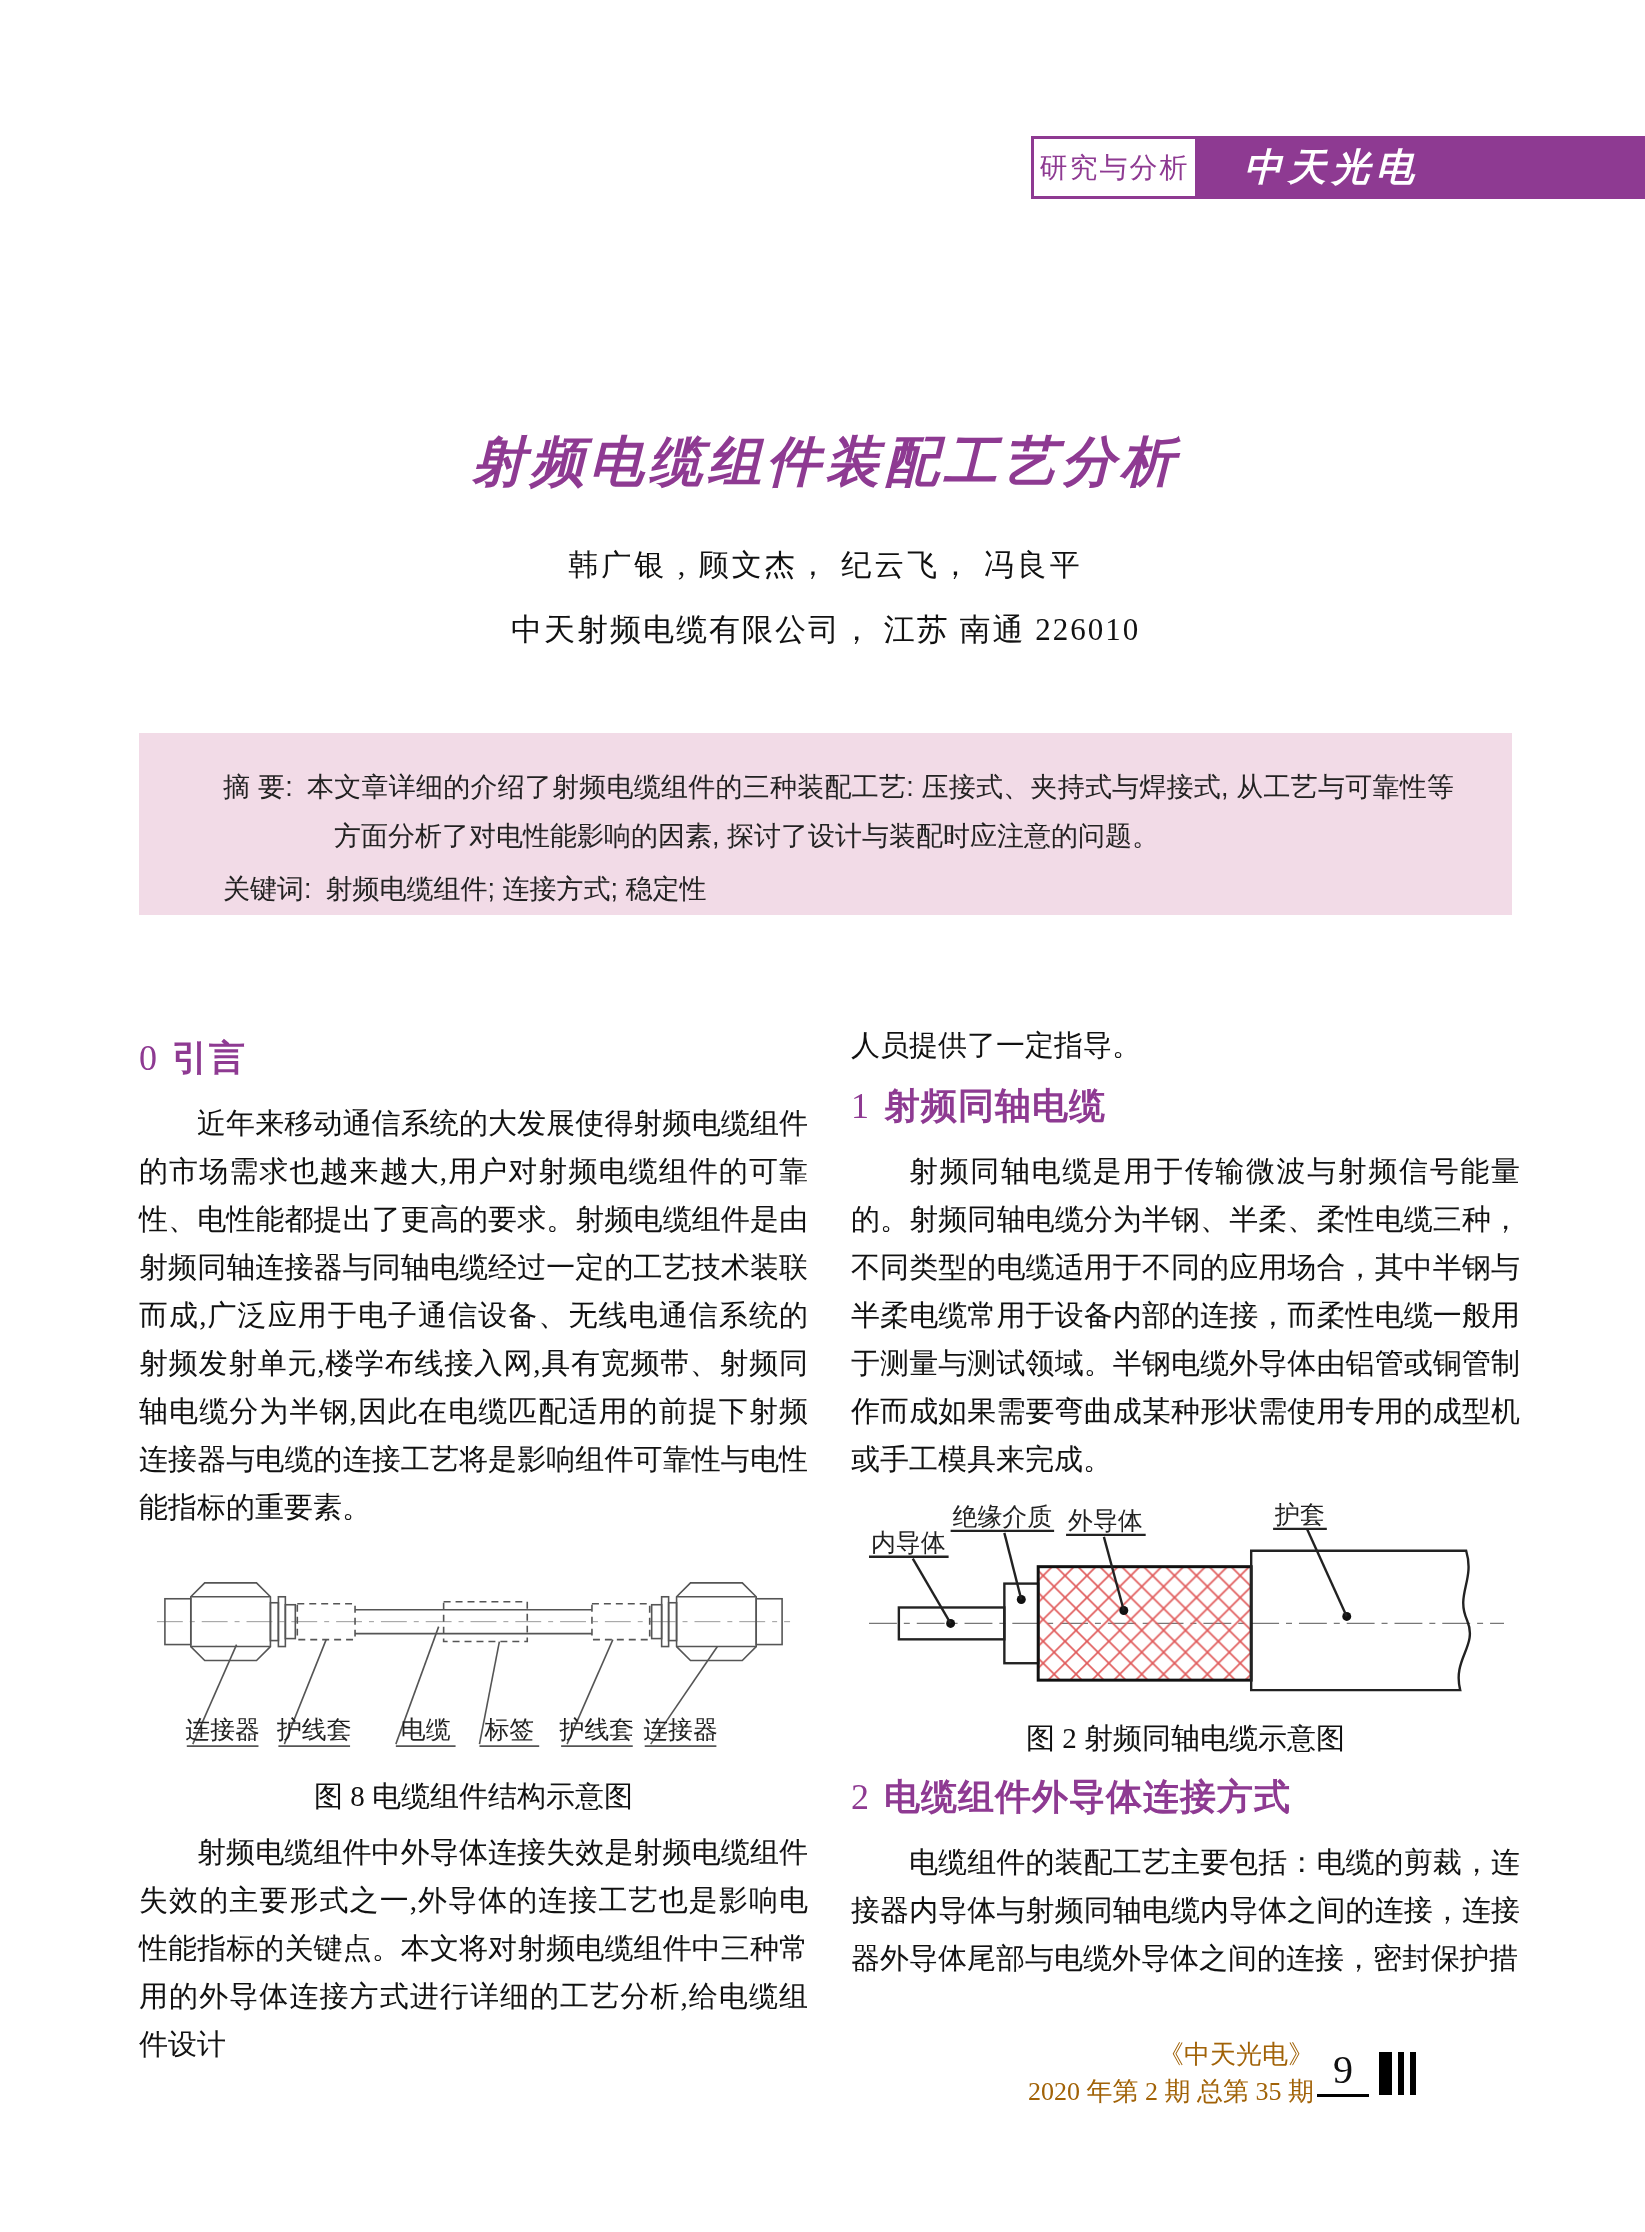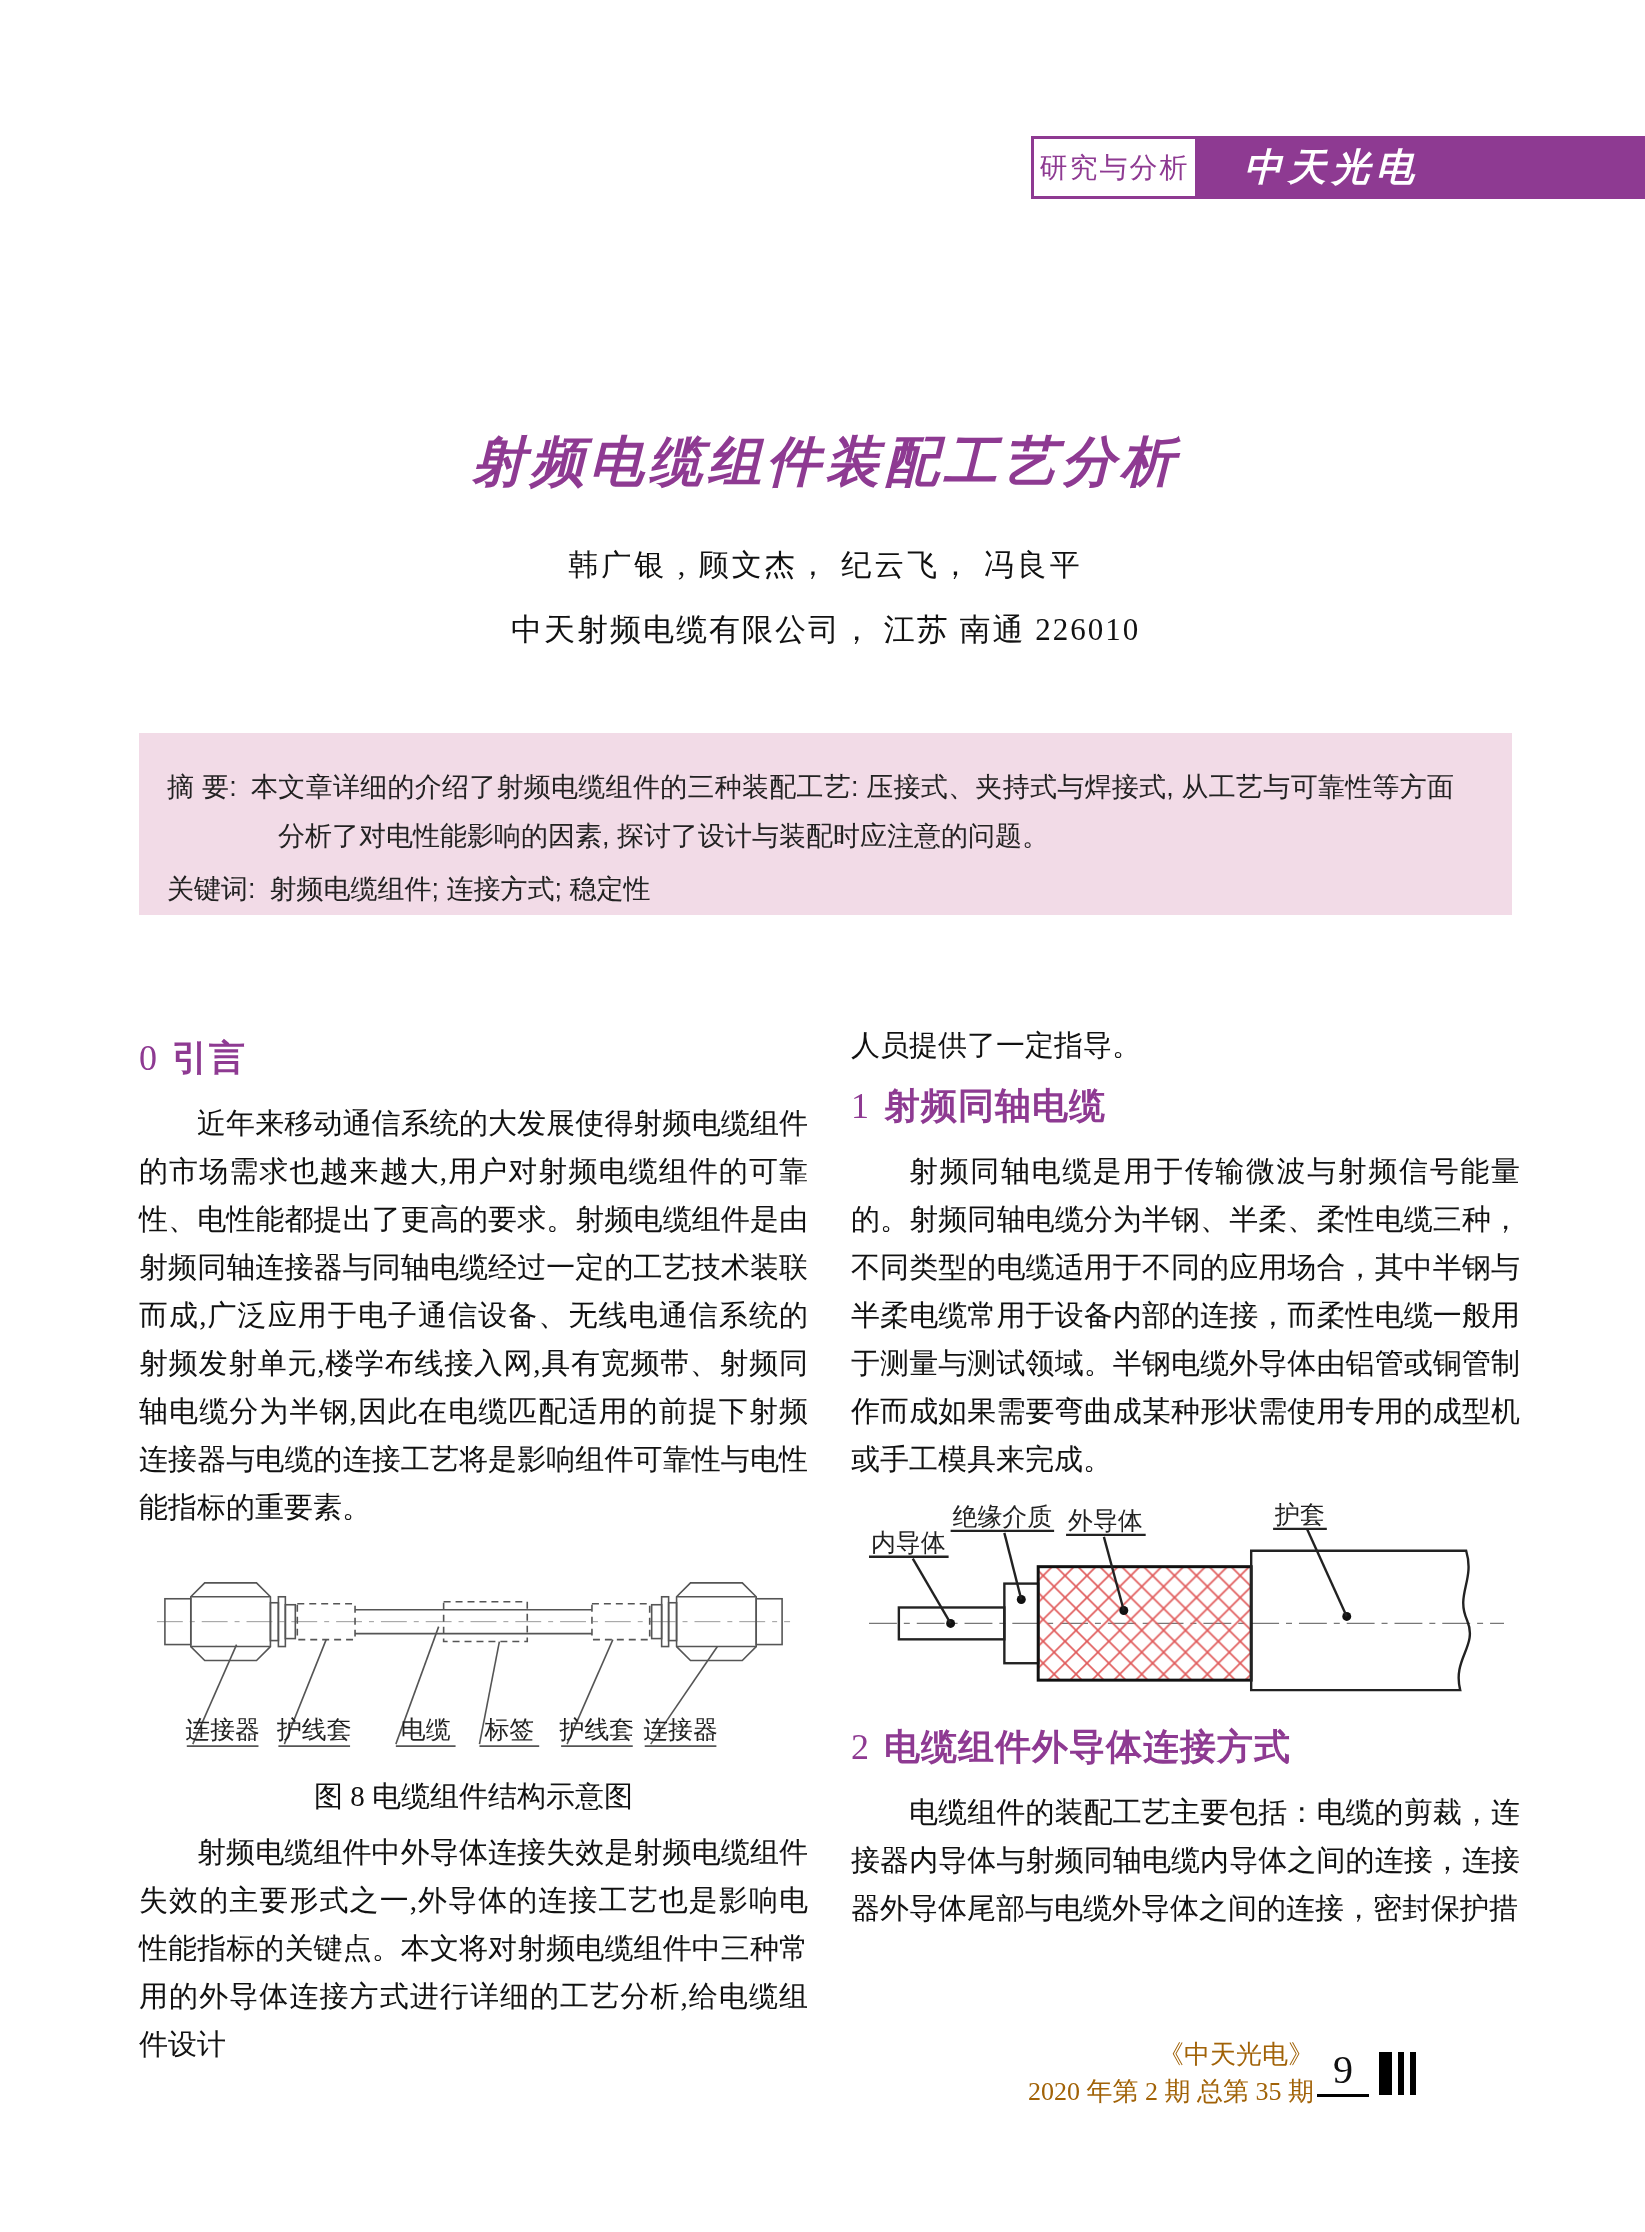--- a/index.html
+++ b/index.html
@@ -18,21 +18,21 @@
   
   .title{position:absolute;left:139px;width:1373px;top:426px;text-align:center;
          font-size:54px;font-weight:bold;color:var(--accent);letter-spacing:5px;font-style:italic;}
   .authors{position:absolute;left:139px;width:1373px;top:545px;text-align:center;
          font-size:30px;letter-spacing:3px;color:#111;}
   .affiliation{position:absolute;left:139px;width:1373px;top:609px;text-align:center;
          font-size:31px;letter-spacing:2px;color:#111;}
 
   
   .abstract{position:absolute;left:139px;top:733px;width:1373px;height:182px;
-            background:var(--abstract-bg);box-sizing:border-box;padding:30px 58px 0 28px;
+            background:var(--abstract-bg);box-sizing:border-box;padding:30px 58px 0 84px;
             font-family:"Liberation Sans","DejaVu Sans",sans-serif;font-size:27px;color:#222;}
   .abstract p{margin:0;line-height:49px;text-align:justify;}
   .abstract .hang{padding-left:111px;text-indent:-111px;}
   .abstract .kw{margin-top:4px;}
   .ab-label{margin-right:14px;}
 
   
   .col{position:absolute;top:1021px;width:669px;font-size:29px;line-height:48px;color:#111;}
   .col-left{left:139px;}
   .col-right{left:851px;}
@@ -181,20 +181,21 @@
         <text class="figtext" x="14" y="52">内导体</text>
         <line class="figline-dark" x1="12" y1="58" x2="92" y2="58" stroke-width="1.6"></line>
         <text class="figtext" x="96" y="26">绝缘介质</text>
         <line class="figline-dark" x1="94" y1="32" x2="198" y2="32" stroke-width="1.6"></line>
         <text class="figtext" x="212" y="30">外导体</text>
         <line class="figline-dark" x1="210" y1="36" x2="290" y2="36" stroke-width="1.6"></line>
         <text class="figtext" x="420" y="24">护套</text>
         <line class="figline-dark" x1="418" y1="30" x2="472" y2="30" stroke-width="1.6"></line>
       </svg>
     </div>
+    <div class="fig-caption">图 2  射频同轴电缆示意图</div>
 
     <h2 class="sec"><span class="num">2</span><span>电缆组件外导体连接方式</span></h2>
     <p class="indent">电缆组件的装配工艺主要包括：电缆的剪裁，连接器内导体与射频同轴电缆内导体之间的连接，连接器外导体尾部与电缆外导体之间的连接，密封保护措</p>
   </div>
 
   <div class="footer-text">
     <div>《中天光电》</div>
     <div>2020 年第 2 期 总第 35 期</div>
   </div>
   <div class="footer-page">9</div>

